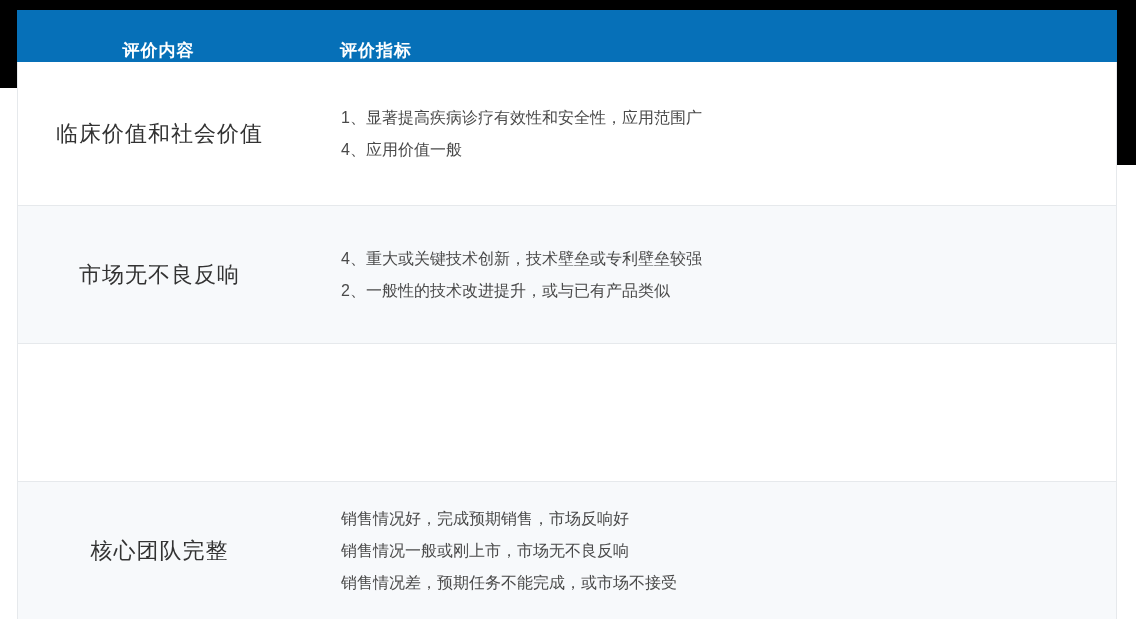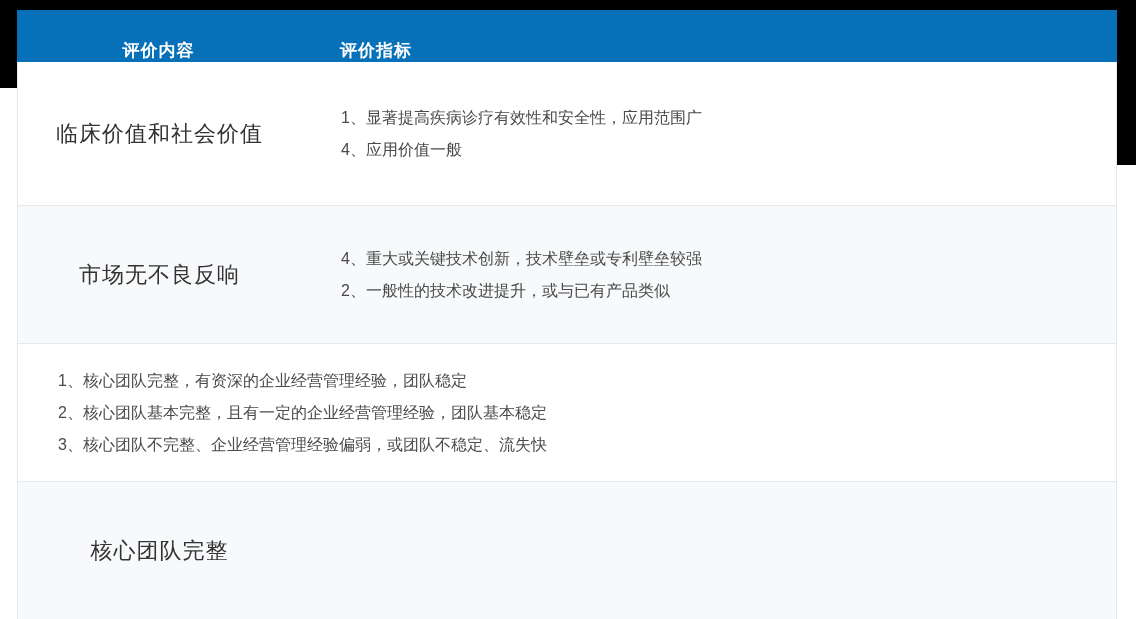--- a/index.html
+++ b/index.html
@@ -128,25 +128,25 @@
 
     <div class="trow stripe">
       <div class="col1 cell-category">市场无不良反响</div>
       <div class="col2 cell-indicators">
         <div class="indicator-line">4、重大或关键技术创新，技术壁垒或专利壁垒较强</div>
         <div class="indicator-line">2、一般性的技术改进提升，或与已有产品类似</div>
       </div>
     </div>
 
     <div class="trow">
-      <div class="col2 cell-indicators">
-        <div class="indicator-line">1、核心团队完整，有资深的企业经营管理经验，团队稳定</div>
-        <div class="indicator-line">2、核心团队基本完整，且有一定的企业经营管理经验，团队基本稳定</div>
-        <div class="indicator-line">3、核心团队不完整、企业经营管理经验偏弱，或团队不稳定、流失快</div>
-      </div>
     </div>
 
     <div class="trow stripe">
       <div class="col1 cell-category">核心团队完整</div>
+      <div class="col2 cell-indicators">
+        <div class="indicator-line">销售情况好，完成预期销售，市场反响好</div>
+        <div class="indicator-line">销售情况一般或刚上市，市场无不良反响</div>
+        <div class="indicator-line">销售情况差，预期任务不能完成，或市场不接受</div>
+      </div>
     </div>
 
   </div>
 </div>
 
 </body></html>

